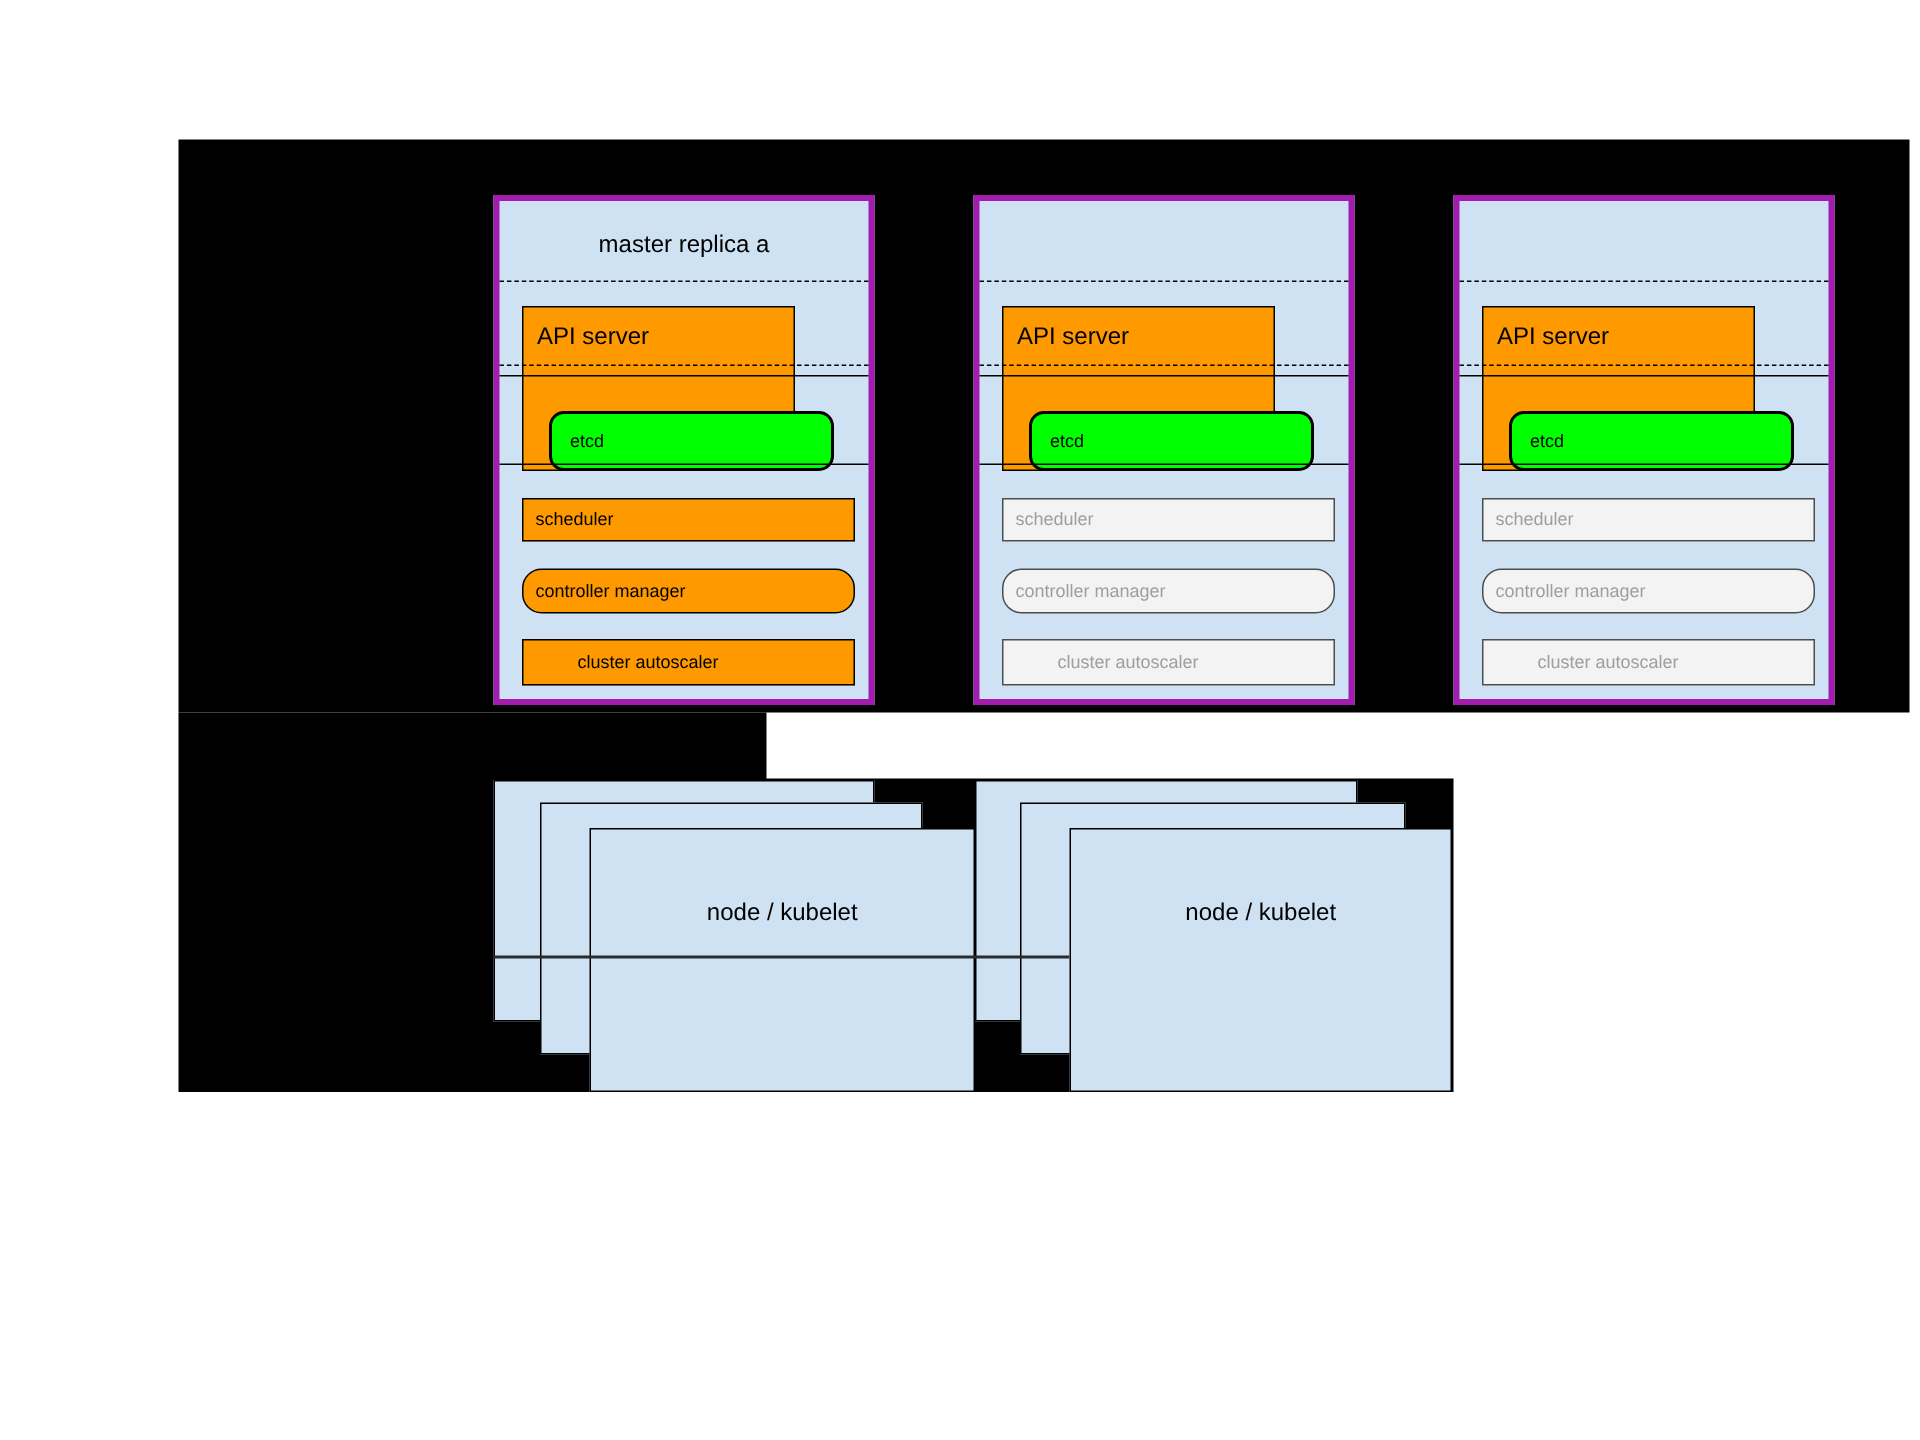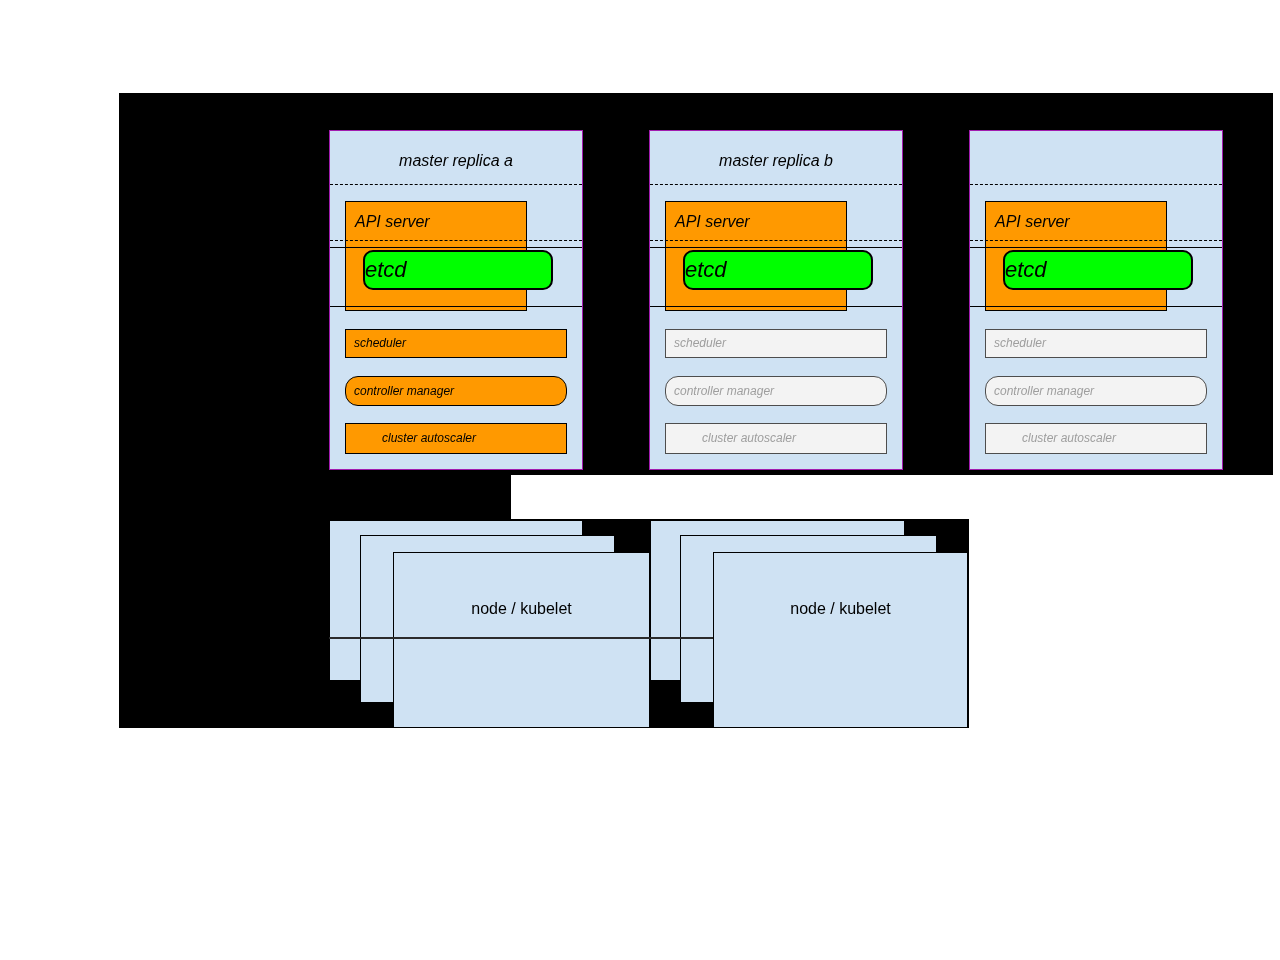--- a/index.html
+++ b/index.html
@@ -12,43 +12,43 @@
   
   .bk{position:absolute;background:var(--bg,#000);z-index:0;}
   .bk.r1{left:119px;top:93px;width:1154px;height:382px;}
   .bk.r2{left:119px;top:475px;width:392px;height:253px;}
   .bk.r3{left:329px;top:519px;width:321px;height:209px;}
   .bk.r4{left:650px;top:519px;width:319px;height:209px;}
 
   
   .replica{
     position:absolute;top:130px;width:254px;height:340px;
-    background:var(--panel,#cfe2f3);border:1px solid #a21caf;
-    box-sizing:border-box;z-index:2;font-style:italic;
+    background:var(--panel,#cfe2f3);border:4px solid #a21caf;
+    box-sizing:border-box;z-index:2;
   }
   .replica.a{left:329px;} .replica.b{left:649px;} .replica.c{left:969px;}
   .rtitle{
     position:absolute;left:0;top:8px;width:100%;height:44px;line-height:44px;
     text-align:center;font-size:16px;
   }
   .dash{position:absolute;left:0;width:100%;border-top:1px dashed #000;}
   .dash.d1{top:53px;} .dash.d2{top:109px;}
   .bline{position:absolute;left:0;width:100%;border-top:1px solid #000;}
   .bline.b1{top:116px;} .bline.b2{top:175px;}
   .apiblock{
     position:absolute;left:15px;top:70px;width:182px;height:110px;
     background:var(--active,#ff9900);border:1px solid #000;box-sizing:border-box;
   }
   .apilabel{
     position:absolute;left:9px;top:0;height:39px;line-height:39px;font-size:16px;
   }
   .etcd{
-    position:absolute;left:17px;top:48px;width:190px;height:40px;
+    position:absolute;left:17px;top:69px;width:190px;height:40px;
     background:var(--etcd,#00ff00);border:2px solid #000;border-radius:10px;
-    box-sizing:border-box;line-height:36px;padding-left:0;font-size:22px;
+    box-sizing:border-box;line-height:36px;padding-left:12px;font-size:12px;
   }
   .comp{
     position:absolute;left:15px;width:222px;box-sizing:border-box;
     font-size:12px;padding-left:8px;
   }
   .comp.c1{top:198px;height:29px;line-height:27px;}
   .comp.c2{top:245px;height:30px;line-height:28px;border-radius:13px;}
   .comp.c3{top:292px;height:31px;line-height:29px;padding-left:36px;}
   .comp.active{background:var(--active,#ff9900);border:1px solid #000;color:#000;}
   .comp.inactive{background:var(--inactive-fill,#f3f3f3);border:1px solid var(--inactive-border,#4d4d4d);color:var(--inactive-text,#9e9e9e);}
@@ -92,21 +92,20 @@
     </div>
     <div class="dash d2"></div>
     <div class="bline b1"></div>
     <div class="bline b2"></div>
     <div class="comp c1 active">scheduler</div>
     <div class="comp c2 active">controller manager</div>
     <div class="comp c3 active">cluster autoscaler</div>
   </div>
 
   <div class="replica b">
-    <div class="rtitle">master replica b</div>
     <div class="dash d1"></div>
     <div class="apiblock">
       <div class="apilabel">API server</div>
       <div class="etcd">etcd</div>
     </div>
     <div class="dash d2"></div>
     <div class="bline b1"></div>
     <div class="bline b2"></div>
     <div class="comp c1 inactive">scheduler</div>
     <div class="comp c2 inactive">controller manager</div>

